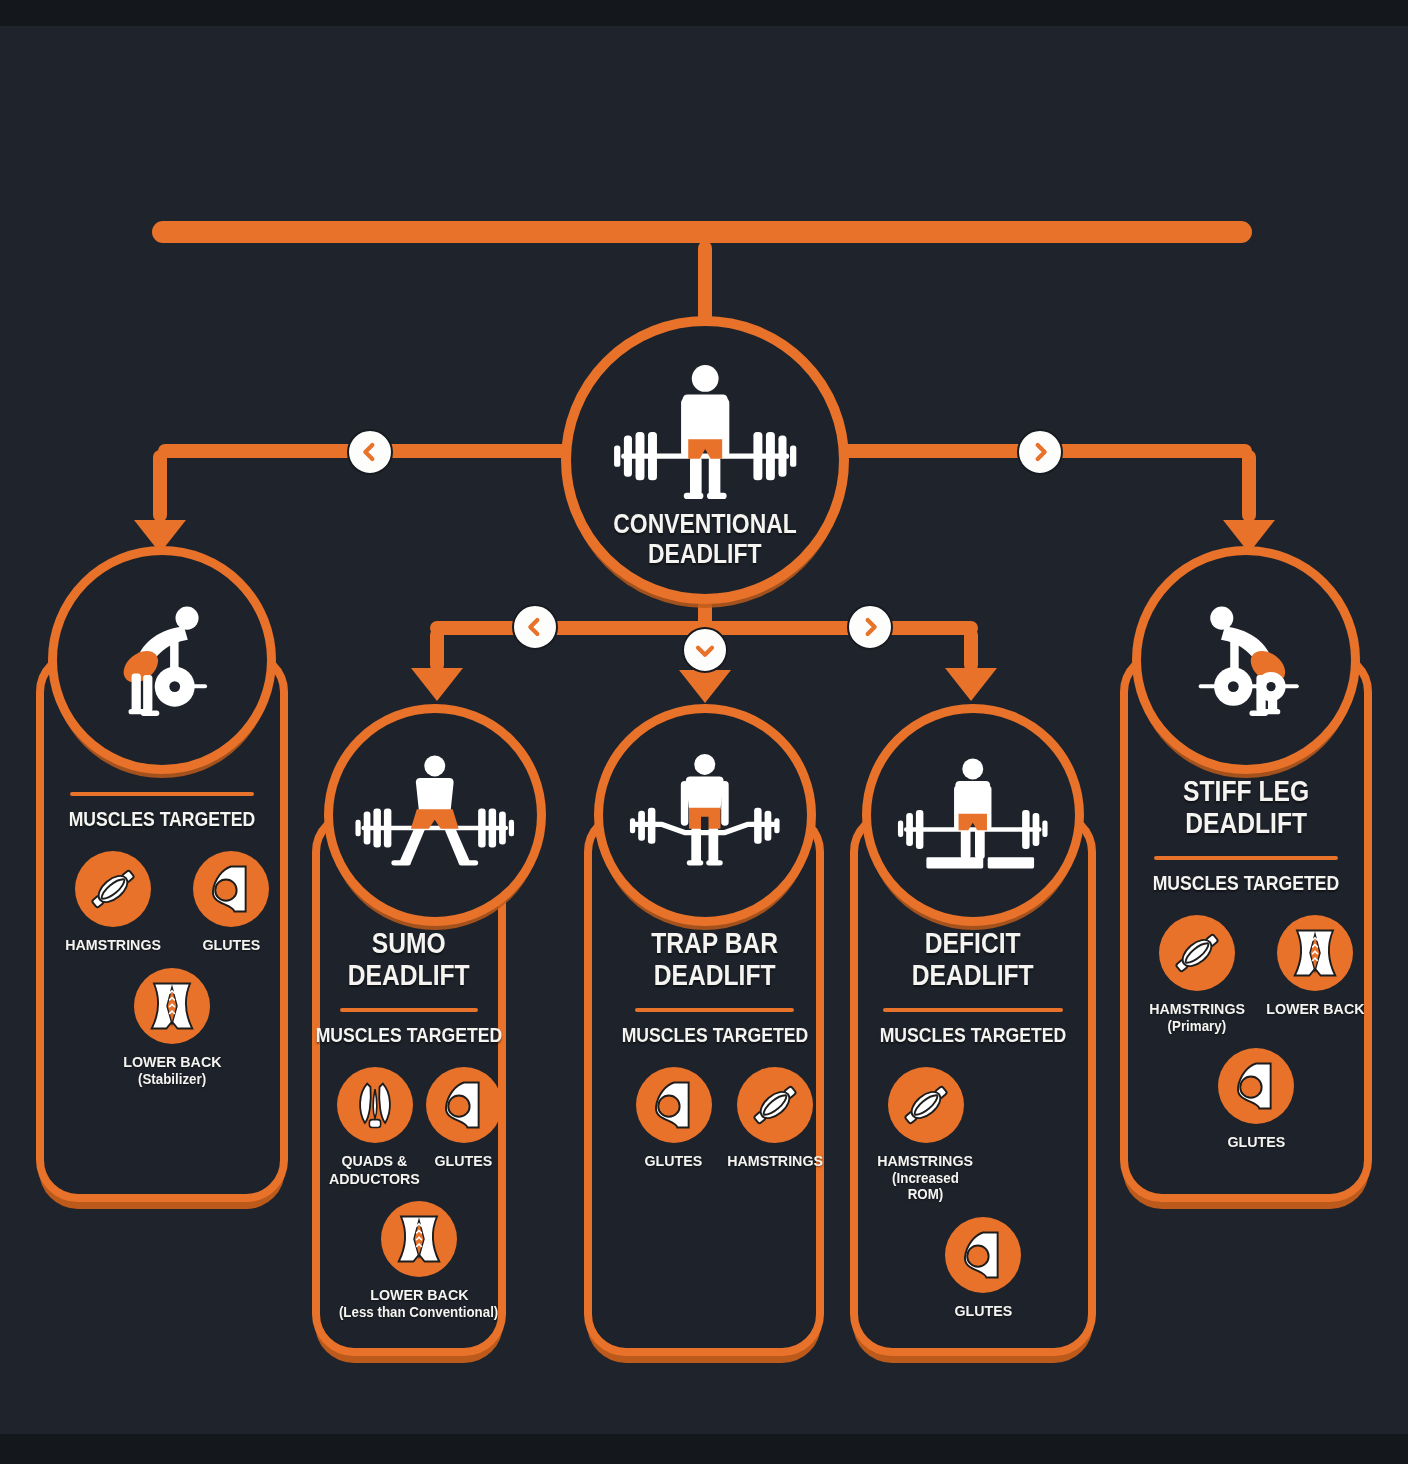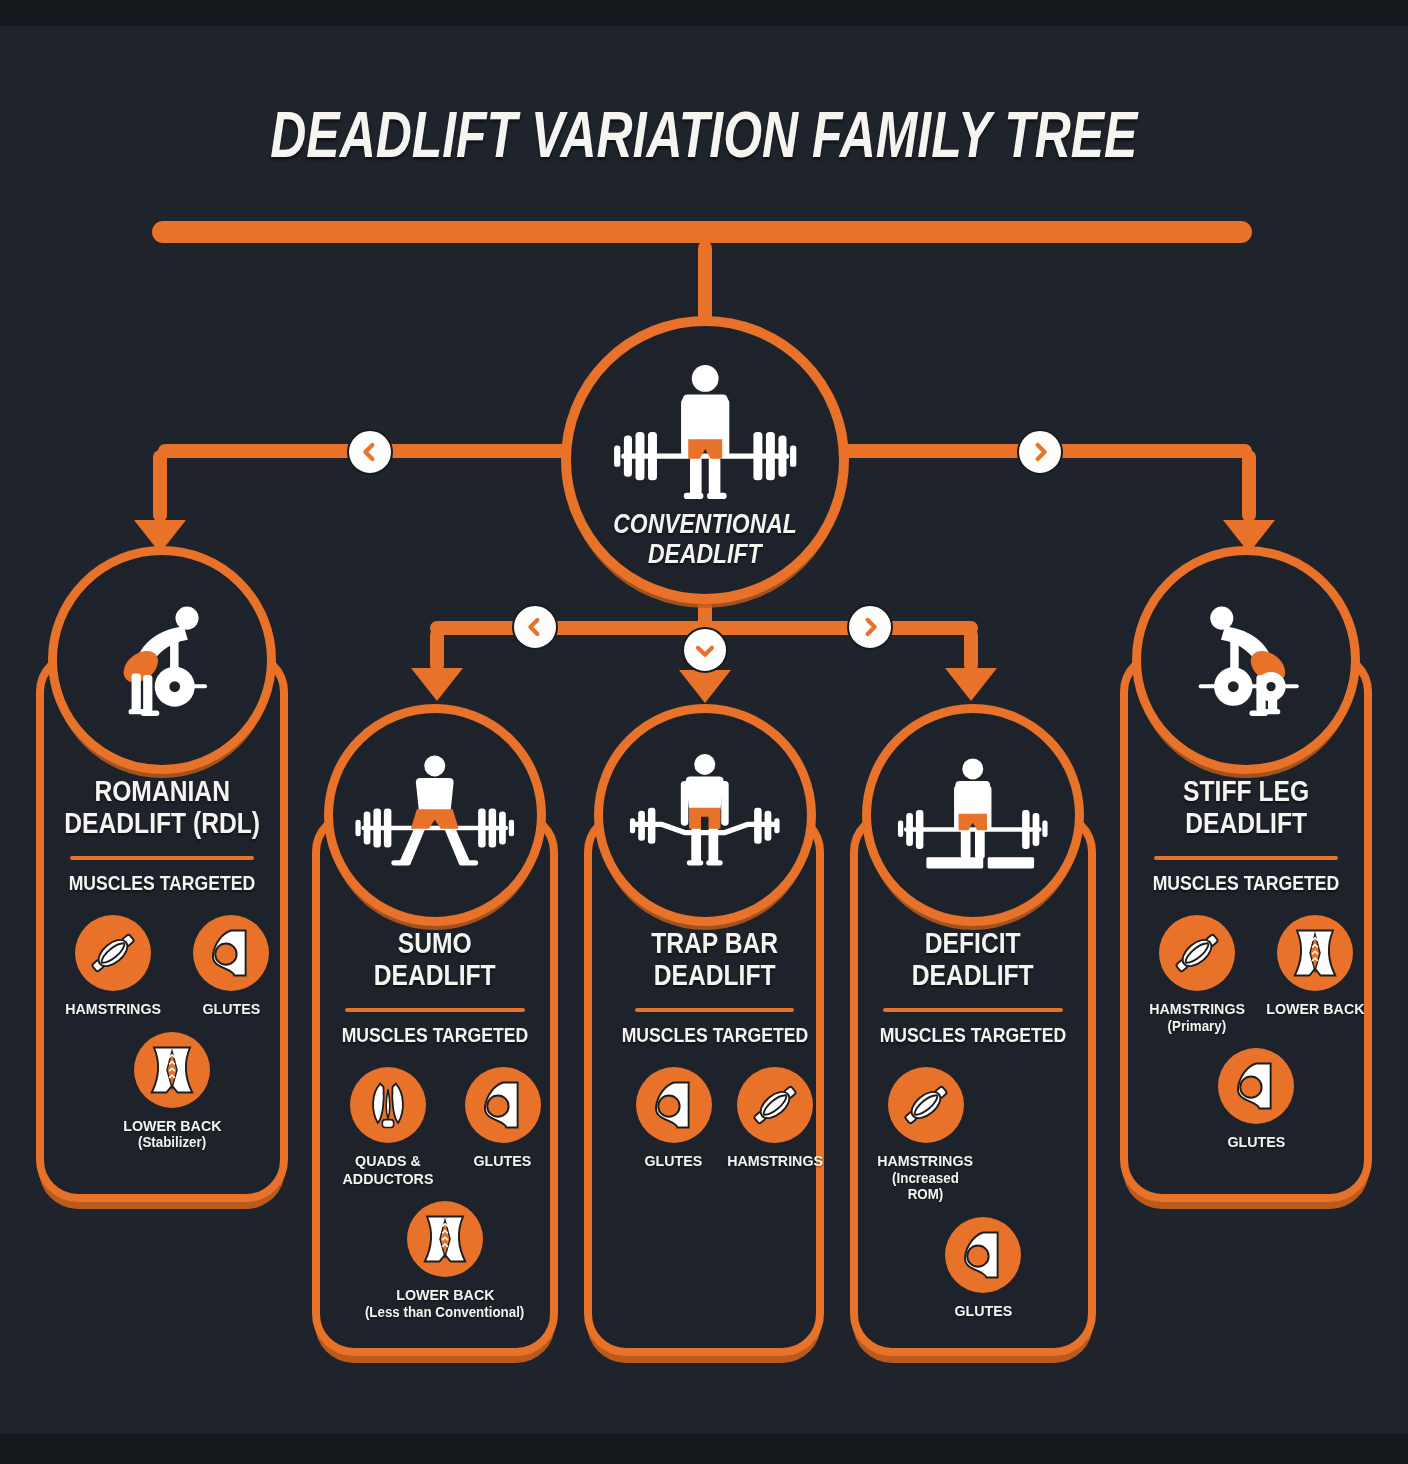--- a/index.html
+++ b/index.html
@@ -21,21 +21,21 @@
   .ln{position:absolute;background:var(--orange);border-radius:7px;}
   .arrow{position:absolute;width:0;height:0;border-left:26px solid transparent;
     border-right:26px solid transparent;border-top:33px solid var(--orange);}
   .badge{position:absolute;width:46px;height:46px;border-radius:50%;background:#fdfdfc;
     border:2px solid #171b21;display:flex;align-items:center;justify-content:center;z-index:3;}
   .badge svg{width:28px;height:28px;}
 
   .node{position:absolute;border-radius:50%;background:var(--card);border:9px solid var(--orange);
     display:flex;flex-direction:column;align-items:center;justify-content:center;z-index:5;
     box-shadow:0 8px 0 -4px rgba(188,90,27,.85);}
-  .node.central{border-width:10px;font-style:italic;}
+  .node.central{border-width:10px;}
   .node .fig{width:88%;display:flex;justify-content:center;}
   .node .fig svg{width:100%;height:auto;}
   .node-label{color:var(--white);font-weight:800;font-size:27px;line-height:1.12;text-align:center;
     transform:scaleX(.85);transform-origin:center;white-space:nowrap;text-shadow:0 2px 2px rgba(0,0,0,.5);}
   .node.central .fig{width:80%;margin-top:6px;}
 
   .card{position:absolute;background:var(--card);border:8px solid var(--orange);border-radius:42px;
     z-index:2;box-shadow:0 10px 0 -3px var(--orange-dark);}
   .card-body{display:flex;flex-direction:column;align-items:center;height:100%;}
   .card.side .card-body{padding-top:118px;}
@@ -58,23 +58,20 @@
   .muscle-sub{color:var(--white);font-weight:700;font-size:14.5px;line-height:1.15;text-align:center;
     transform:scaleX(.92);text-shadow:0 1px 2px rgba(0,0,0,.5);}
 </style>
 </head>
 <body>
 
 <div id="canvas">
   <div class="strip top"></div>
   <div class="strip bottom"></div>
 
-  <div class="main-title">
-    <span>DEADLIFT VARIATION FAMILY TREE</span>
-  </div>
 
   <div class="ln" style="left:152px;top:221px;width:1100px;height:22px;border-radius:11px;"></div>
   <div class="ln" style="left:698px;top:241px;width:14px;height:82px;"></div>
 
   <div class="ln" style="left:158px;top:444px;width:1094px;height:14px;"></div>
   <div class="ln" style="left:153px;top:450px;width:14px;height:72px;"></div>
   <div class="arrow" style="left:134px;top:520px;"></div>
   <div class="ln" style="left:1242px;top:450px;width:14px;height:72px;"></div>
   <div class="arrow" style="left:1223px;top:520px;"></div>
   <div class="badge" style="left:347px;top:429px;">
@@ -247,24 +244,20 @@
             <rect x="200" y="83" width="9" height="44" rx="4"></rect>
             <rect x="186" y="79" width="10" height="52" rx="4"></rect>
           </g>
           <path d="M101 84 H139 V106 H126 L120 96 L114 106 H101 Z" fill="#e8722a"></path>
         </svg>
       </div>
   </div>
 
   <div class="card side" style="left:36px;top:650px;width:252px;height:552px;">
     <div class="card-body">
-      <div class="card-title">
-        <div>ROMANIAN</div>
-        <div>DEADLIFT (RDL)</div>
-      </div>
       <div class="divider"></div>
       <div class="muscles-heading">MUSCLES TARGETED</div>
       <div class="muscle-grid">
         <div class="muscle">
           <div class="muscle-circle">
               <svg viewBox="0 0 48 48">
                 <g transform="rotate(-40 24 24)" fill="#fff" stroke="#1d1d1d" stroke-width="1.7">
                   <rect x="2.5" y="20" width="8" height="8" rx="2"></rect>
                   <rect x="37.5" y="20" width="8" height="8" rx="2"></rect>
                   <ellipse cx="24" cy="24" rx="15" ry="8.5"></ellipse>
@@ -292,21 +285,21 @@
                 <path d="M21.5 13 L24 10.5 L26.5 13 M21.5 19 L24 16.5 L26.5 19 M21.5 25 L24 22.5 L26.5 25 M21.5 31 L24 28.5 L26.5 31" fill="none" stroke="#fff" stroke-width="1.4"></path>
               </svg>
             </div>
           <div class="muscle-label">LOWER BACK</div>
           <div class="muscle-sub">(Stabilizer)</div>
         </div>
       </div>
     </div>
   </div>
 
-  <div class="card mid" style="left:312px;top:810px;width:246px;height:546px;">
+  <div class="card mid" style="left:312px;top:810px;width:194px;height:546px;">
     <div class="card-body">
       <div class="card-title">
         <div>SUMO</div>
         <div>DEADLIFT</div>
       </div>
       <div class="divider"></div>
       <div class="muscles-heading">MUSCLES TARGETED</div>
       <div class="muscle-grid">
         <div class="muscle">
           <div class="muscle-circle">

